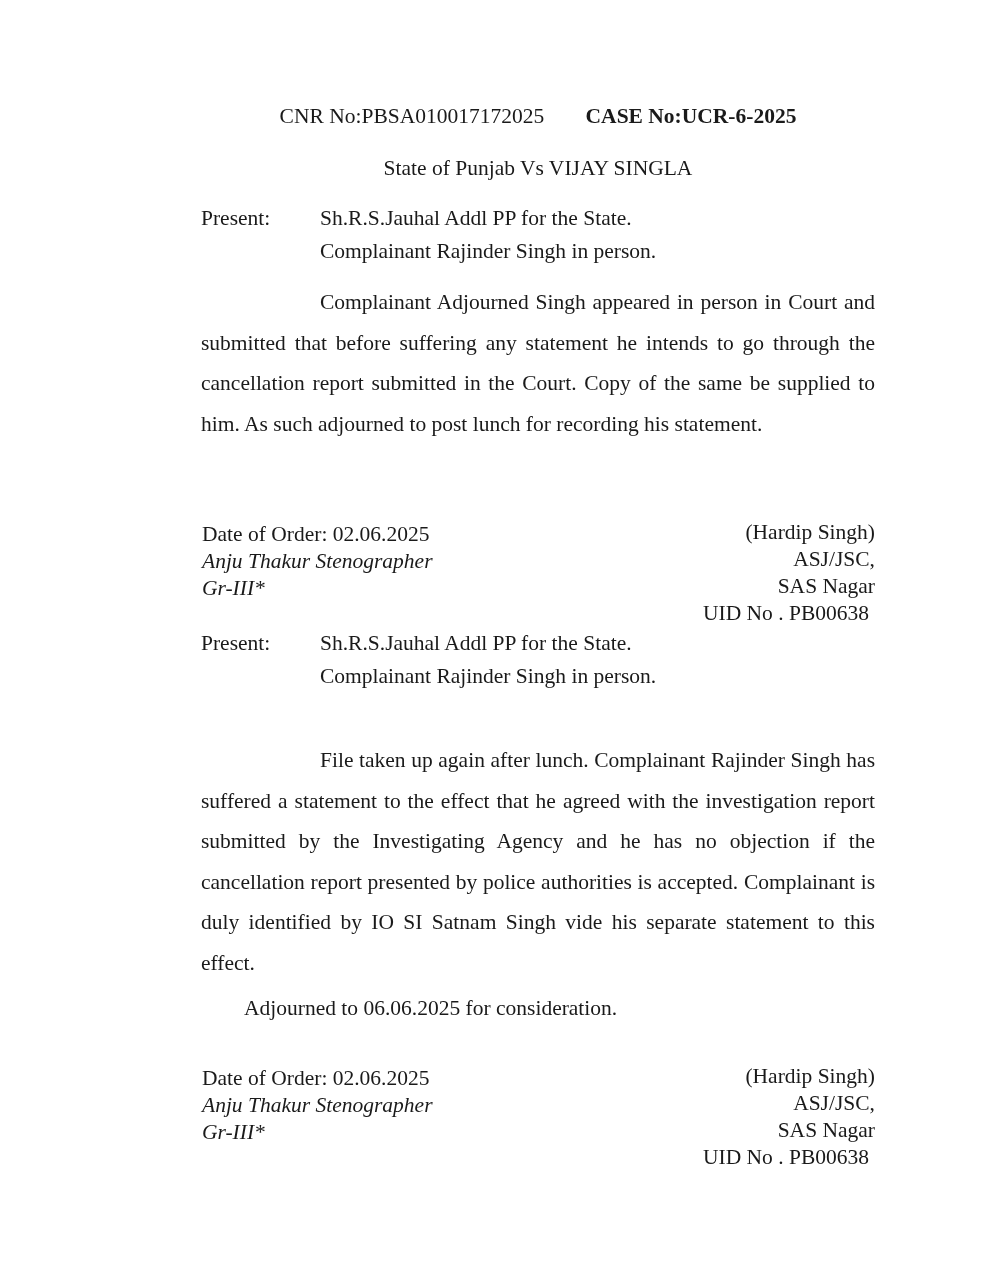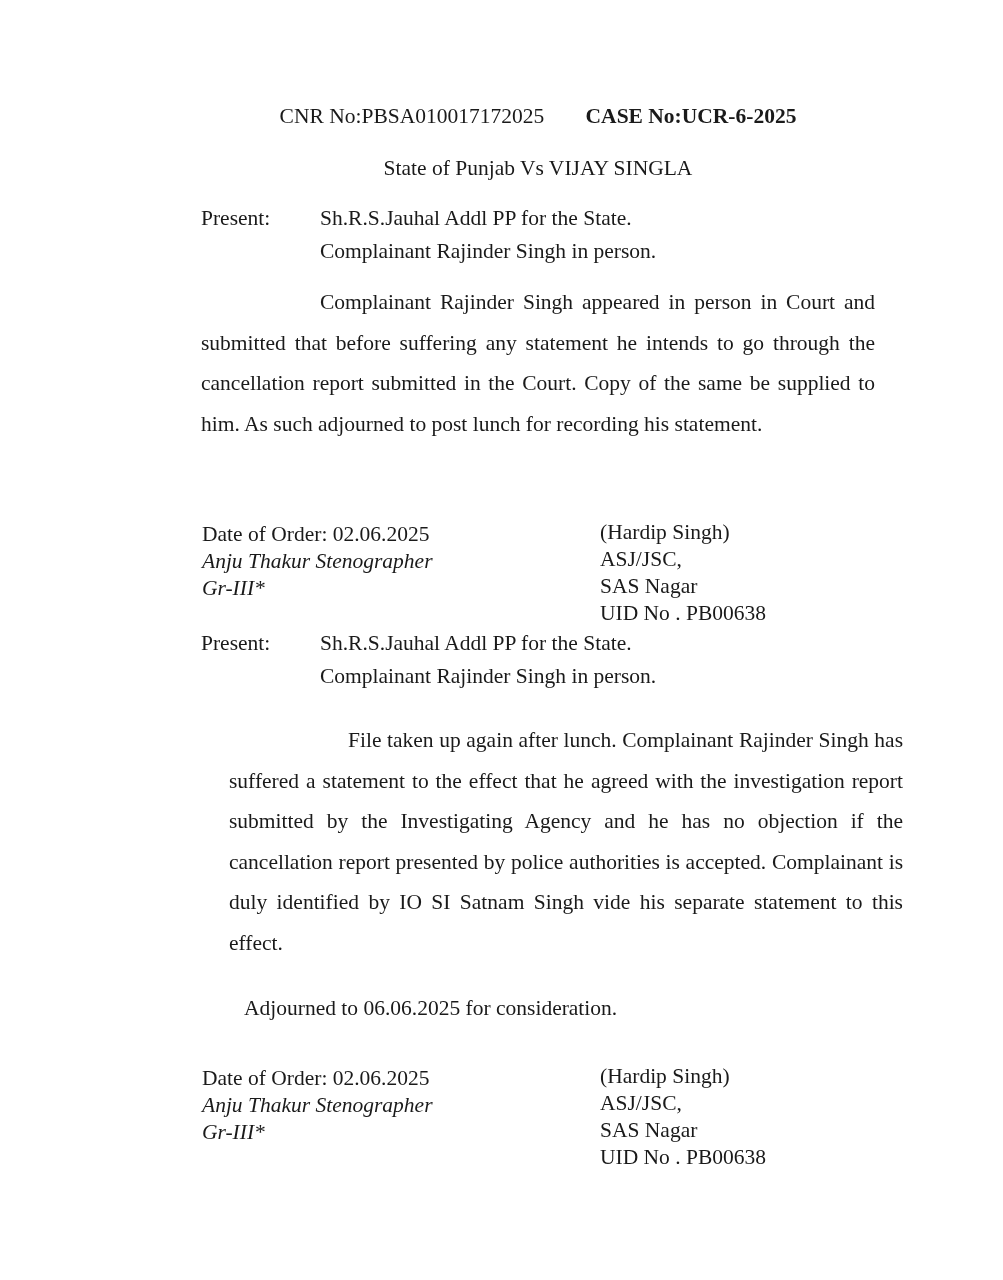--- a/index.html
+++ b/index.html
@@ -4,59 +4,59 @@
   <style>
     html, body { margin: 0; padding: 0; background: #ffffff; }
     body { width: 1003px; height: 1280px; position: relative; overflow: hidden;
       font-family: "Liberation Serif", serif; color: #1a1a1a; font-size: 21.5px; }
     .abs { position: absolute; white-space: nowrap; }
     .center { left: 0; width: 1076px; text-align: center; }
     .bold { font-weight: bold; margin-left: 36px; }
     .ital { font-style: italic; }
     .just { position: absolute; left: 201px; width: 674px; text-align: justify; line-height: 40.5px; }
     .just p { margin: 0; text-indent: 119px; }
-    .right { text-align: left; }
+    .right { text-align: right; }
     .sig { position: absolute; line-height: 27px; }
   </style>
 </head>
 <body>
 
 <div>
 
   <div class="abs center" style="top:104px;">
     <span>CNR No:PBSA010017172025</span>
     <span class="bold">CASE No:UCR-6-2025</span>
   </div>
   <div class="abs center" style="top:156px;">State of Punjab Vs VIJAY SINGLA</div>
 
   <div class="abs" style="left:201px; top:206px;">Present:</div>
   <div class="abs" style="left:320px; top:206px;">Sh.R.S.Jauhal Addl PP for the State.</div>
   <div class="abs" style="left:320px; top:239px;">Complainant Rajinder Singh in person.</div>
 
   <div class="just" style="top:282px;">
-    <p>Complainant Rajinder Singh appeared in person in Court and submitted that before suffering any statement he intends to go through the cancellation report submitted in the Court. Copy of the same be supplied to him. As such adjourned to post lunch for recording his statement.</p>
+    <p>Complainant Adjourned Singh appeared in person in Court and submitted that before suffering any statement he intends to go through the cancellation report submitted in the Court. Copy of the same be supplied to him. As such adjourned to post lunch for recording his statement.</p>
   </div>
 
   <div class="sig" style="left:202px; top:521px;">
     <div>Date of Order: 02.06.2025</div>
     <div class="ital">Anju Thakur Stenographer</div>
     <div class="ital">Gr-III*</div>
   </div>
   <div class="sig right" style="left:600px; width:275px; top:519px;">
     <div>(Hardip Singh)</div>
     <div>ASJ/JSC,</div>
     <div>SAS Nagar</div>
     <div style="padding-right:6px;">UID No . PB00638</div>
   </div>
 
   <div class="abs" style="left:201px; top:631px;">Present:</div>
   <div class="abs" style="left:320px; top:631px;">Sh.R.S.Jauhal Addl PP for the State.</div>
   <div class="abs" style="left:320px; top:664px;">Complainant Rajinder Singh in person.</div>
 
-  <div class="just" style="top:720px;margin-left:28px;">
+  <div class="just" style="top:740px;">
     <p>File taken up again after lunch. Complainant Rajinder Singh has suffered a statement to the effect that he agreed with the investigation report submitted by the Investigating Agency and he has no objection if the cancellation report presented by police authorities is accepted. Complainant is duly identified by IO SI Satnam Singh vide his separate statement to this effect.</p>
   </div>
 
   <div class="abs" style="left:244px; top:996px;">Adjourned to 06.06.2025 for consideration.</div>
 
   <div class="sig" style="left:202px; top:1065px;">
     <div>Date of Order: 02.06.2025</div>
     <div class="ital">Anju Thakur Stenographer</div>
     <div class="ital">Gr-III*</div>
   </div>

